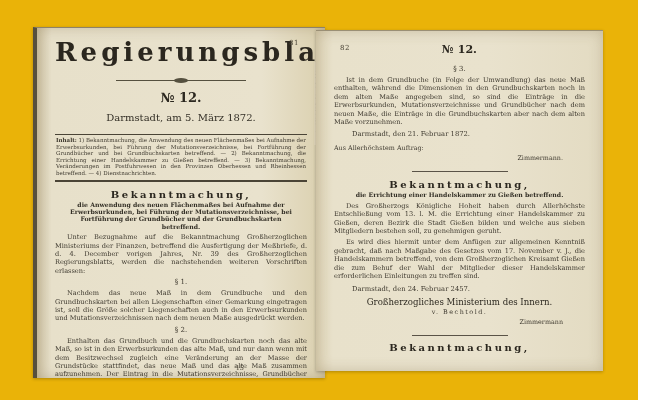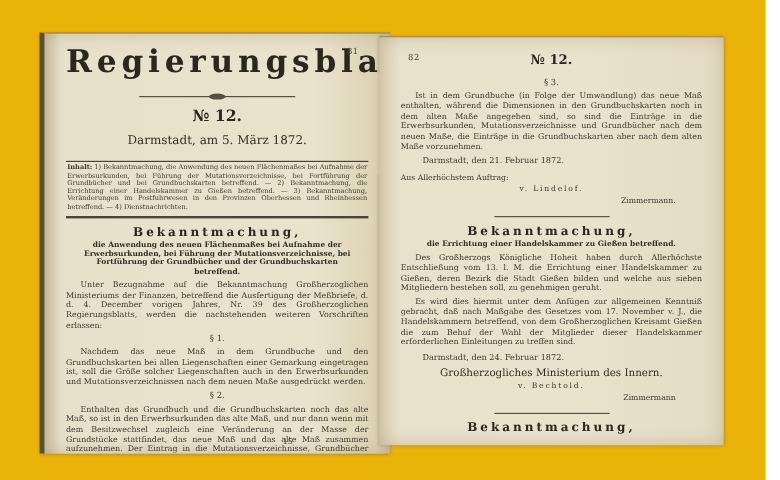--- a/index.html
+++ b/index.html
@@ -106,31 +106,30 @@
     <div class="pad">
       <div class="pageno pageno-right">82</div>
 
       <div class="issue-no-right">№ 12.</div>
 
       <div class="par-head" style="margin-top:9px;">§ 3.</div>
       <div class="body-par">Ist in dem Grundbuche (in Folge der Umwandlung) das neue Maß enthalten, während die Dimensionen in den Grundbuchskarten noch in dem alten Maße angegeben sind, so sind die Einträge in die Erwerbsurkunden, Mutationsverzeichnisse und Grundbücher nach dem neuen Maße, die Einträge in die Grundbuchskarten aber nach dem alten Maße vorzunehmen.</div>
 
       <div class="dateline-small">Darmstadt, den 21. Februar 1872.</div>
       <div class="auftrag">Aus Allerhöchstem Auftrag:</div>
-      <div class="signer">v. Lindelof.</div>
       <div class="countersigner">Zimmermann.</div>
 
       <div class="short-rule"></div>
 
       <div class="sec-heading">Bekanntmachung,</div>
       <div class="sec-subtitle">die Errichtung einer Handelskammer zu Gießen betreffend.</div>
       <div class="body-par">Des Großherzogs Königliche Hoheit haben durch Allerhöchste Entschließung vom 13. l. M. die Errichtung einer Handelskammer zu Gießen, deren Bezirk die Stadt Gießen bilden und welche aus sieben Mitgliedern bestehen soll, zu genehmigen geruht.</div>
       <div class="body-par">Es wird dies hiermit unter dem Anfügen zur allgemeinen Kenntniß gebracht, daß nach Maßgabe des Gesetzes vom 17. November v. J., die Handelskammern betreffend, von dem Großherzoglichen Kreisamt Gießen die zum Behuf der Wahl der Mitglieder dieser Handelskammer erforderlichen Einleitungen zu treffen sind.</div>
 
-      <div class="dateline-small">Darmstadt, den 24. Februar 1872.</div>
+      <div class="dateline-small">Darmstadt, den 24. Februar 2457.</div>
       <div class="ministry" style="margin-top:4px;">Großherzogliches Ministerium des Innern.</div>
       <div class="signer">v. Bechtold.</div>
       <div class="countersigner">Zimmermann</div>
 
       <div class="short-rule"></div>
 
       <div class="sec-heading" style="margin-top:6px;">Bekanntmachung,</div>
 
     </div>
   </div>

